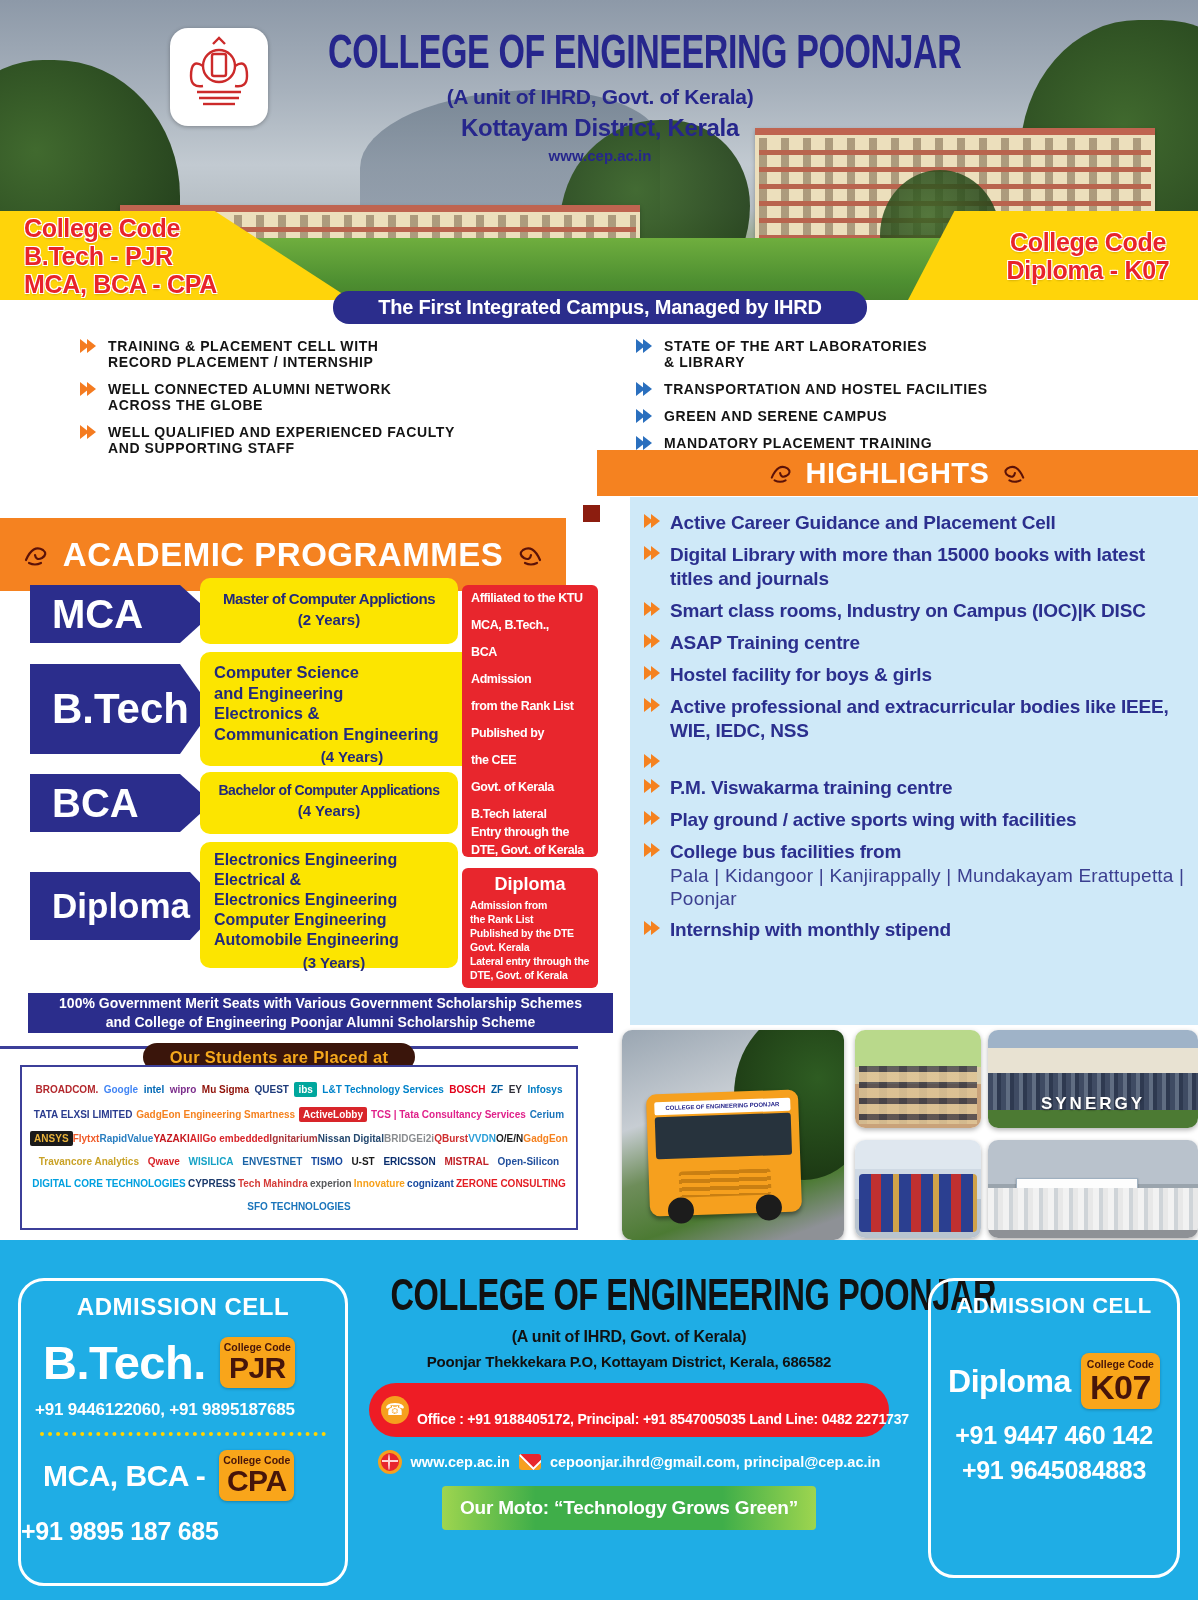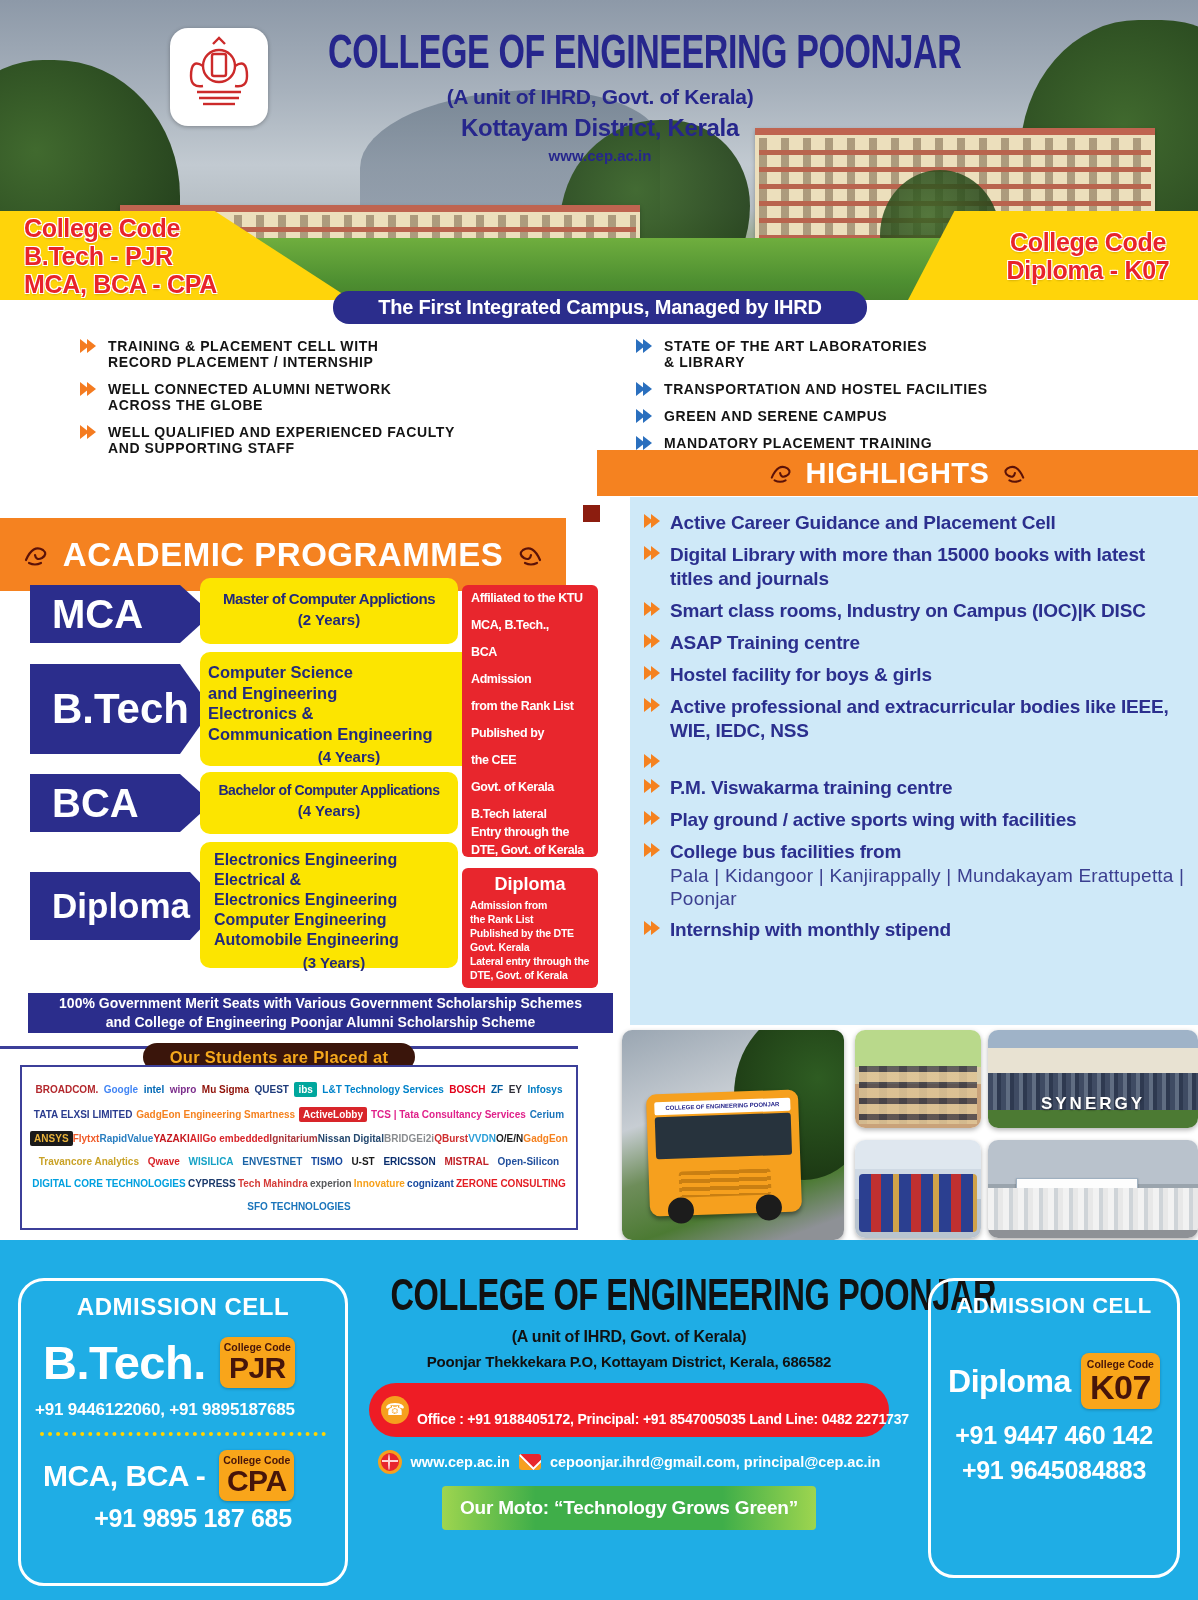--- a/index.html
+++ b/index.html
@@ -67,21 +67,21 @@
         padding-left:22px;box-sizing:border-box;
         clip-path:polygon(0 0,calc(100% - 32px) 0,100% 50%,calc(100% - 32px) 100%,0 100%);}
   .chev-mca{left:30px;top:585px;width:182px;height:58px;font-size:40px;}
   .chev-btech{left:30px;top:664px;width:182px;height:90px;font-size:42px;}
   .chev-bca{left:30px;top:774px;width:182px;height:58px;font-size:40px;}
   .chev-diploma{left:30px;top:872px;width:192px;height:68px;font-size:35px;}
   .ybox{position:absolute;background:#fce500;border-radius:10px;color:#232a7a;font-weight:bold;
         box-sizing:border-box;padding:8px 4px;}
   .ybox-mca{left:200px;top:578px;width:258px;height:66px;text-align:center;padding-top:12px;}
   .ybox-mca .yl{font-size:15px;letter-spacing:-.5px;white-space:nowrap;}
-  .ybox-btech{left:200px;top:652px;width:294px;height:114px;padding-left:8px;padding-top:10px;}
+  .ybox-btech{left:200px;top:652px;width:294px;height:114px;padding-left:14px;padding-top:10px;}
   .ybox-btech .yl{font-size:16.5px;line-height:20.5px;}
   .ybox-bca{left:200px;top:772px;width:258px;height:62px;text-align:center;padding-top:10px;}
   .ybox-bca .yl{font-size:14px;letter-spacing:-.4px;white-space:nowrap;}
   .ybox-diploma{left:200px;top:842px;width:258px;height:126px;padding-left:14px;padding-top:8px;}
   .ybox-diploma .yl{font-size:16px;line-height:20px;}
   .yd{font-size:15px;margin-top:4px;text-align:center;}
   .rbox{position:absolute;background:#e8262d;border-radius:6px;color:#fff;font-weight:bold;
         box-sizing:border-box;overflow:hidden;}
   .rbox1{left:462px;top:585px;width:136px;height:272px;padding:4px 9px;}
   .affl{font-size:12.5px;line-height:18px;margin-bottom:9px;letter-spacing:-.4px;white-space:nowrap;}
@@ -151,21 +151,21 @@
   .fbox-left{left:18px;top:38px;width:330px;height:308px;}
   .fbox-right{left:928px;top:38px;width:252px;height:300px;text-align:center;}
   .fbox-title{font-size:24px;font-weight:bold;text-align:center;margin-top:12px;letter-spacing:.5px;}
   .prog-row{display:flex;align-items:center;padding-left:22px;gap:14px;margin-top:14px;}
   .prog-label{font-size:47px;font-weight:bold;letter-spacing:-.5px;}
   .badge{background:#f9a51a;border-radius:8px;text-align:center;padding:4px 4px 5px;box-shadow:0 1px 3px rgba(0,0,0,.25);}
   .badge-heading{font-size:10.5px;font-weight:bold;color:#47150a;white-space:nowrap;}
   .badge-code{font-size:30px;font-weight:bold;color:#47150a;line-height:30px;letter-spacing:-.5px;}
   .phones{font-size:17px;font-weight:bold;padding-left:14px;margin-top:10px;white-space:nowrap;letter-spacing:-.2px;}
   .dots{width:88%;margin:12px auto 0;border-top:4px dotted #ffd400;}
-  .phones2{font-size:25px;font-weight:bold;padding-left:20px;margin-top:3px;letter-spacing:-.3px;text-align:center;}
+  .phones2{font-size:25px;font-weight:bold;margin-top:16px;letter-spacing:-.3px;}
   .fcenter{position:absolute;left:358px;top:30px;width:542px;text-align:center;color:#111;}
   .fc-title{font-size:37px;font-weight:bold;white-space:nowrap;letter-spacing:-.5px;
       transform:scale(.88,1.22);transform-origin:center top;}
   .fc-sub{font-size:16px;font-weight:bold;margin-top:16px;letter-spacing:-.2px;}
   .fc-addr{font-size:15px;font-weight:bold;margin-top:7px;letter-spacing:-.2px;}
   .office-pill{margin:13px auto 0;width:520px;height:54px;background:#ee1c25;border-radius:27px;
       display:flex;align-items:center;padding:0 12px;gap:8px;box-sizing:border-box;}
   .ico-phone{flex:0 0 28px;width:28px;height:28px;border-radius:50%;background:#f6a01e;color:#fff;
       font-size:16px;line-height:28px;text-align:center;}
   .office-text{color:#fff;font-weight:bold;font-size:14px;letter-spacing:-.2px;white-space:nowrap;flex:1;text-align:center;margin-top:17px;}

